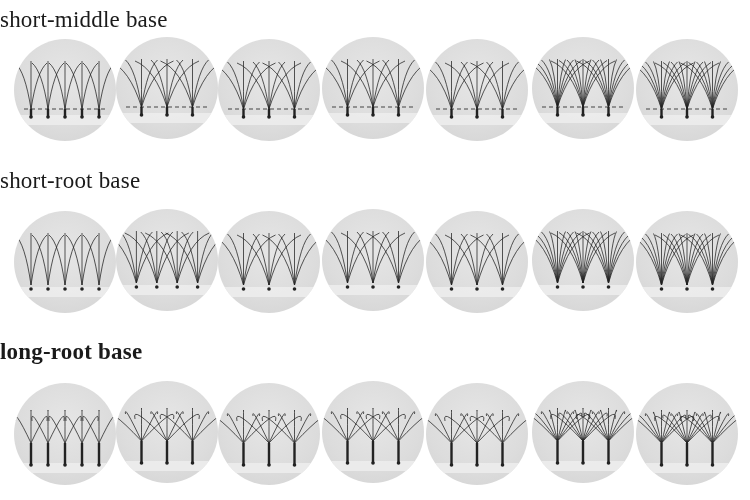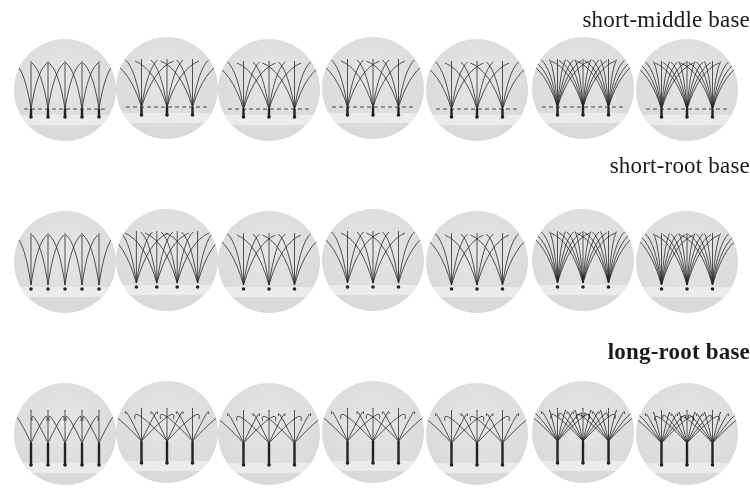--- a/index.html
+++ b/index.html
@@ -1,18 +1,18 @@
 <!DOCTYPE html>
 <html><head>
   <meta charset="utf-8">
   <style>
     html, body { margin: 0; padding: 0; background: #ffffff; }
     body { width: 750px; height: 500px; position: relative; overflow: hidden; font-family: "DejaVu Serif", "Liberation Serif", serif; }
     .row-title {
-      position: absolute; left: 0; width: 750px; text-align: right;
+      position: absolute; left: 0; width: 750px; text-align: left;
       font-family: "Liberation Serif", "DejaVu Serif", serif;
       font-size: 23px; color: #1a1a1a; line-height: 28px; letter-spacing: 0.2px;
     }
     .circles { position: absolute; left: 0; width: 750px; height: 110px; }
     .circle {
       position: absolute; width: 102px; height: 102px; border-radius: 50%;
       overflow: hidden; background: radial-gradient(circle at 50% 40%, #e6e6e6 0%, #dcdcdc 60%, #d2d2d2 100%);
     }
     .circle svg { position: absolute; left: 0; top: 0; width: 102px; height: 102px; }
   </style>
@@ -233,21 +233,21 @@
         <path d="M76.5,70 Q76.5,32 76.5,22" stroke="#222222" stroke-width="0.9" fill="none" opacity="0.85"></path>
         <path d="M76.5,70 Q79.5,32 84.5,22.5" stroke="#222222" stroke-width="0.9" fill="none" opacity="0.85"></path>
         <path d="M76.5,70 Q82.5,32 92.5,23" stroke="#222222" stroke-width="0.9" fill="none" opacity="0.85"></path>
         <path d="M76.5,70 Q85.5,32 100.5,23.5" stroke="#222222" stroke-width="0.9" fill="none" opacity="0.85"></path>
         <path d="M76.5,70 Q88.5,32 108.5,24" stroke="#222222" stroke-width="0.9" fill="none" opacity="0.85"></path>
         <circle cx="76.5" cy="78" r="1.8" fill="#222222"></circle>
       </svg>
     </div>
   </div>
 
-<div class="row-title" style="top:152px;">short-root base</div>
+<div class="row-title" style="top:167px;">short-root base</div>
 <div class="circles" id="row1" style="top:208px;">
     <div class="circle" style="left: 14px; top: 3px;">
       <svg viewBox="0 0 102 102">
         <rect x="0" y="76" width="102" height="10" fill="#efefef" opacity="0.8"></rect>
         <path d="M17,74 Q11,32 1,24" stroke="#222222" stroke-width="0.9" fill="none" opacity="0.85"></path>
         <path d="M17,74 Q17,32 17,22" stroke="#222222" stroke-width="0.9" fill="none" opacity="0.85"></path>
         <path d="M17,74 Q23,32 33,24" stroke="#222222" stroke-width="0.9" fill="none" opacity="0.85"></path>
         <circle cx="17" cy="78" r="1.8" fill="#222222"></circle>
         <path d="M34,74 Q28,32 18,24" stroke="#222222" stroke-width="0.9" fill="none" opacity="0.85"></path>
         <path d="M34,74 Q34,32 34,22" stroke="#222222" stroke-width="0.9" fill="none" opacity="0.85"></path>

